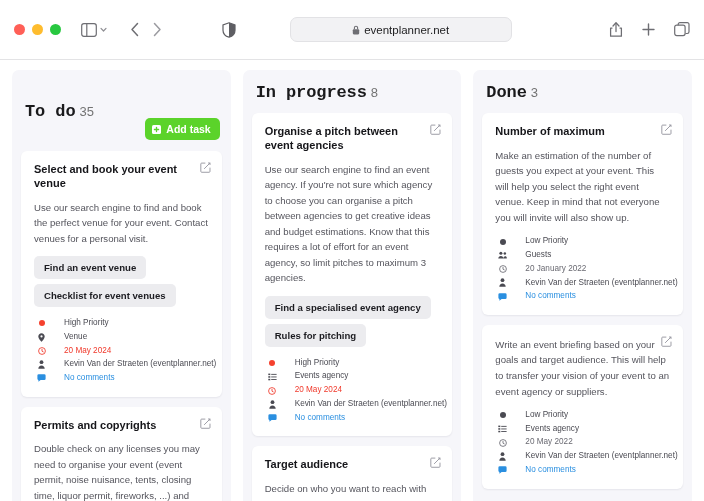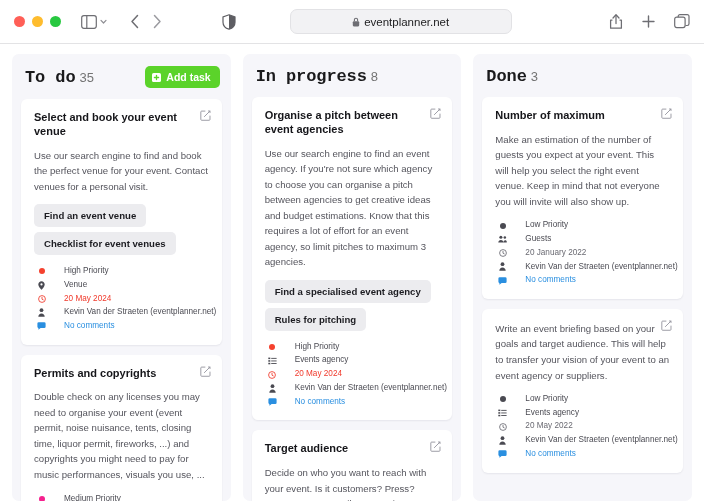--- a/index.html
+++ b/index.html
@@ -5,21 +5,21 @@
   * { box-sizing: border-box; margin: 0; padding: 0; }
   html, body {
     width: 704px; height: 501px;
     font-family: "Liberation Sans", sans-serif;
     background: #ffffff;
     overflow: hidden;
   }
 
   
   .browser-chrome {
-    height: 44px;
+    height: 60px;
     background: #ffffff;
     border-bottom: 1px solid #e3e3e5;
     display: flex;
     align-items: center;
     padding: 16px 14px;
     gap: 10px;
   }
   .traffic-lights { display: flex; gap: 7px; align-items: center; }
   .tl { width: 11px; height: 11px; border-radius: 50%; }
   .tl.red { background: #ff5f57; }
@@ -96,20 +96,21 @@
     font-size: 10.5px;
     font-weight: bold;
     border: none;
     border-radius: 5px;
     padding: 5px 9px 5px 7px;
     display: flex;
     align-items: center;
     gap: 5px;
     cursor: pointer;
     font-family: "Liberation Sans", sans-serif;
+    margin-top: 36px;
   }
 
   
   .card {
     background: #ffffff;
     border-radius: 6px;
     padding: 12px 13px 11px 13px;
     margin-bottom: 10px;
     box-shadow: 0 1px 2px rgba(20,20,40,0.07);
     position: relative;

